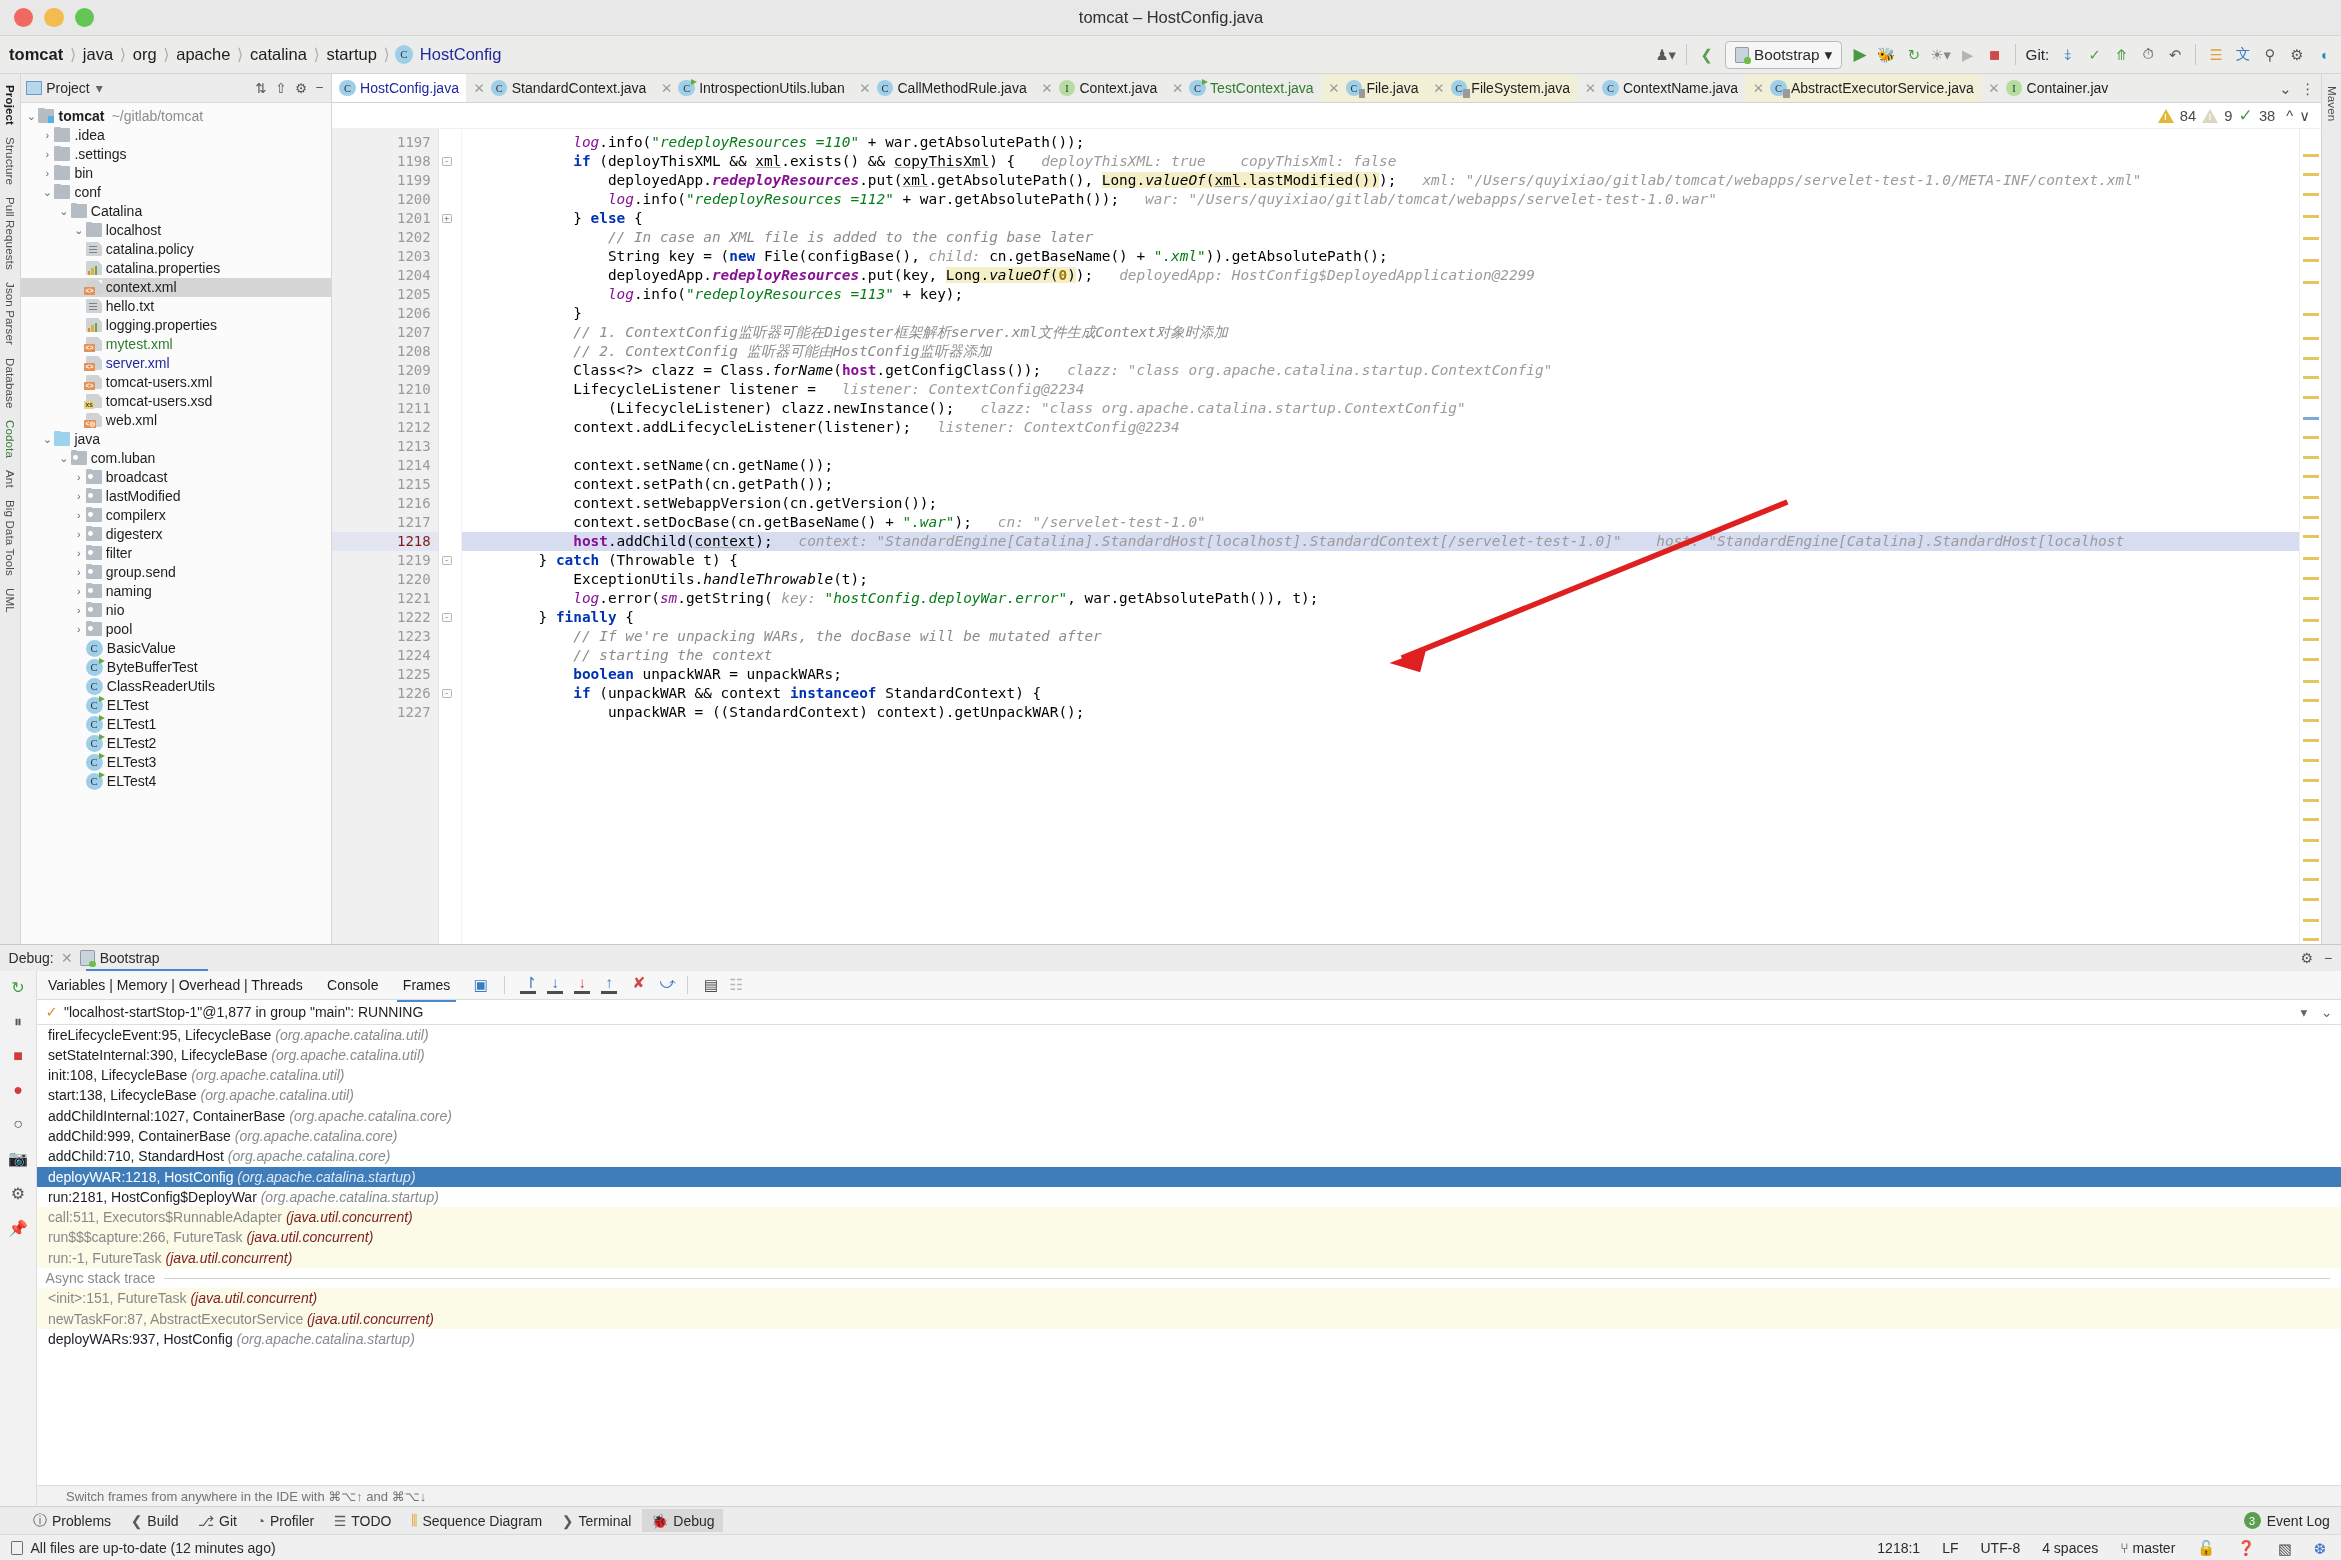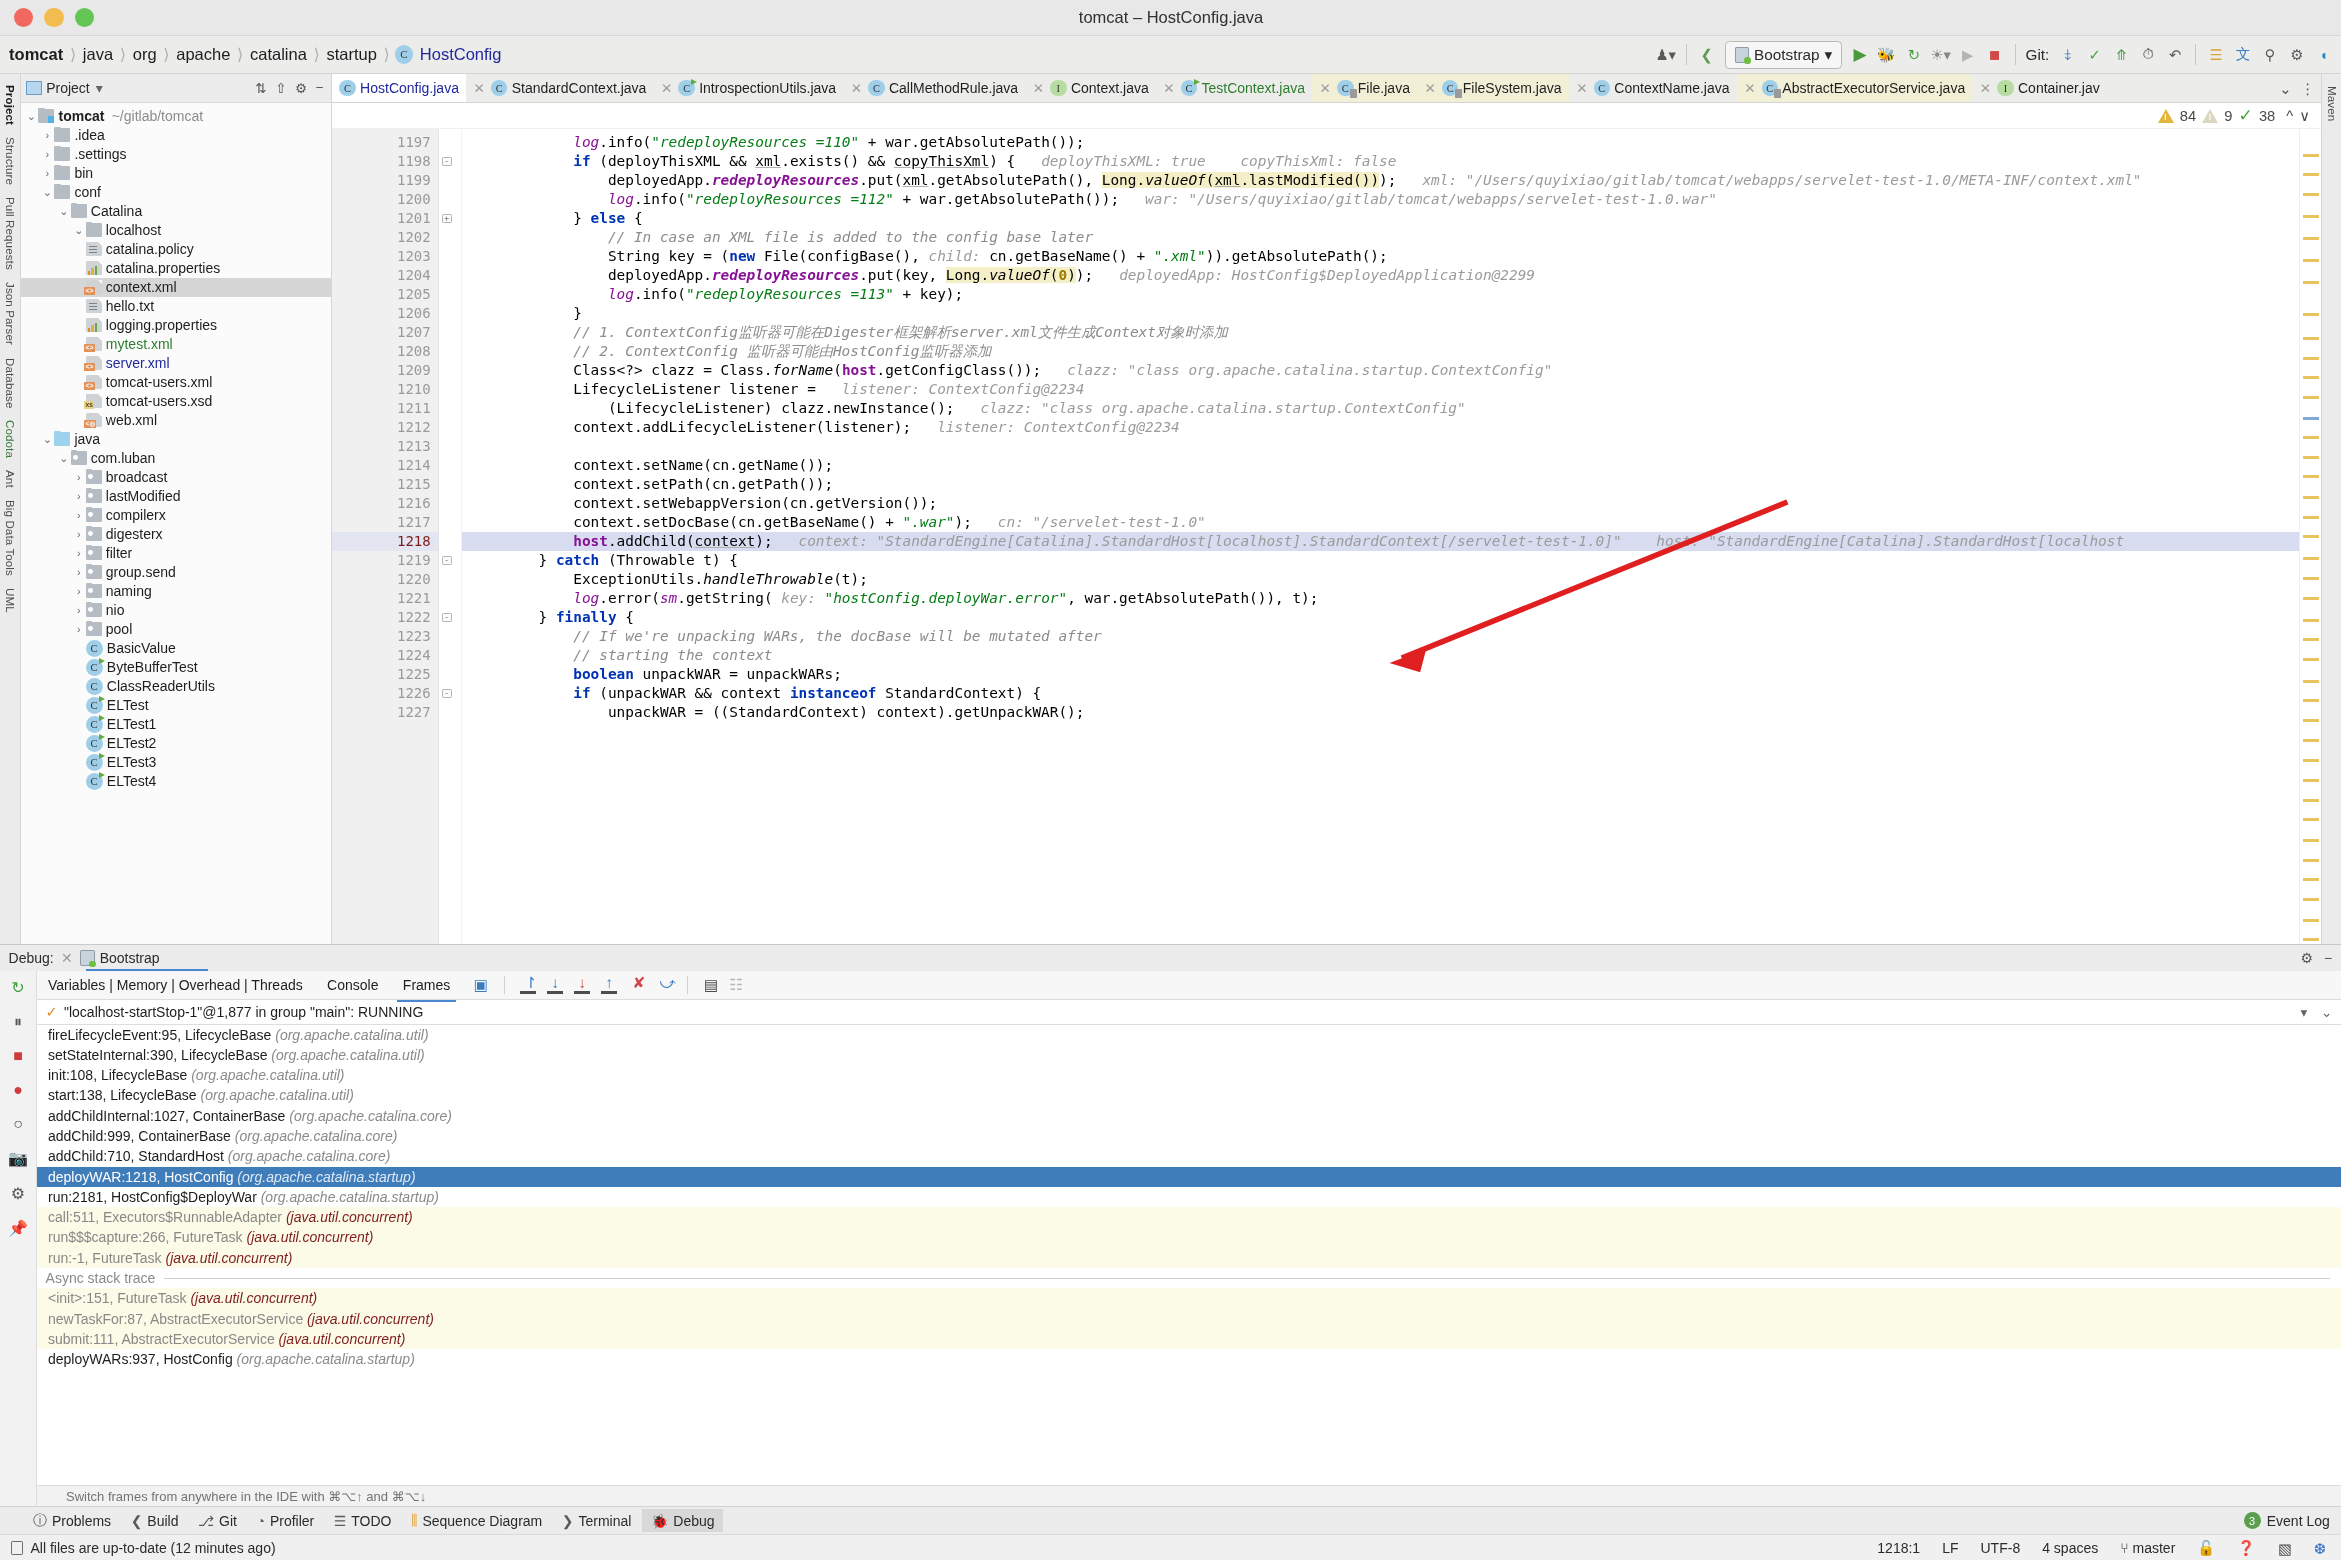--- a/index.html
+++ b/index.html
@@ -628,21 +628,21 @@
             <span>HostConfig.java</span>
           </div>
           <div class="etab">
             <span class="x">✕</span>
             <span class="tico">C</span>
             <span>StandardContext.java</span>
           </div>
           <div class="etab">
             <span class="x">✕</span>
             <span class="tico run">C</span>
-            <span>IntrospectionUtils.java</span>
+            <span>IntrospectionUtils.luban</span>
           </div>
           <div class="etab">
             <span class="x">✕</span>
             <span class="tico">C</span>
             <span>CallMethodRule.java</span>
           </div>
           <div class="etab">
             <span class="x">✕</span>
             <span class="tico iface">I</span>
             <span>Context.java</span>
@@ -863,21 +863,20 @@
             <div class="frame"><span>run:2181, HostConfig$DeployWar</span><span class="pkg"> (org.apache.catalina.startup)</span></div>
             <div class="frame lib"><span>call:511, Executors$RunnableAdapter</span><span class="pkg"> (java.util.concurrent)</span></div>
             <div class="frame lib"><span>run$$$capture:266, FutureTask</span><span class="pkg"> (java.util.concurrent)</span></div>
             <div class="frame lib"><span>run:-1, FutureTask</span><span class="pkg"> (java.util.concurrent)</span></div>
             <div class="async-sep">
               <span>Async stack trace</span>
               <span class="ln"></span>
             </div>
             <div class="frame lib"><span>&lt;init&gt;:151, FutureTask</span><span class="pkg"> (java.util.concurrent)</span></div>
             <div class="frame lib"><span>newTaskFor:87, AbstractExecutorService</span><span class="pkg"> (java.util.concurrent)</span></div>
-            <div class="frame lib"><span>submit:111, AbstractExecutorService</span><span class="pkg"> (java.util.concurrent)</span></div>
             <div class="frame"><span>deployWARs:937, HostConfig</span><span class="pkg"> (org.apache.catalina.startup)</span></div>
           </div>
         <div class="dbg-hintbar">Switch frames from anywhere in the IDE with ⌘⌥↑ and ⌘⌥↓</div>
       </div>
     </div>
   </div>
 
   <div class="toolwinbar" id="twb">
       <div class="twb">
         <span style="color: rgb(90, 90, 90);">ⓘ</span>

